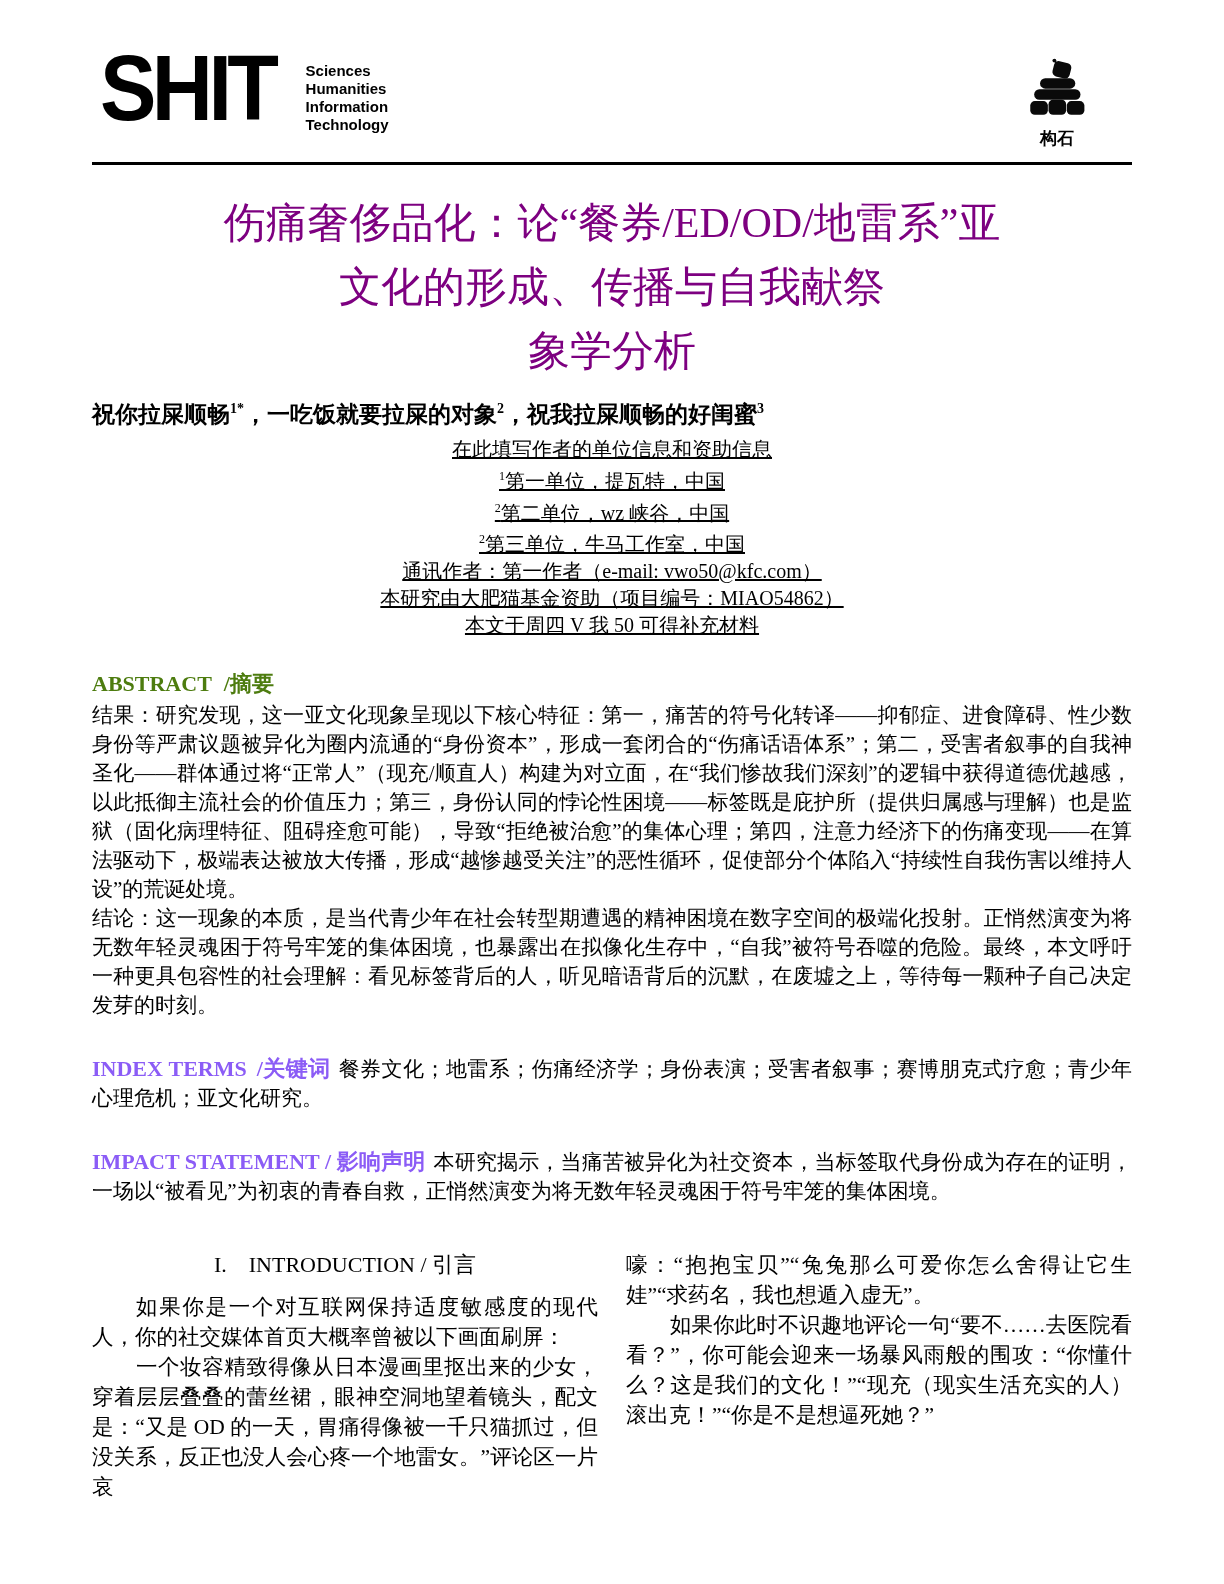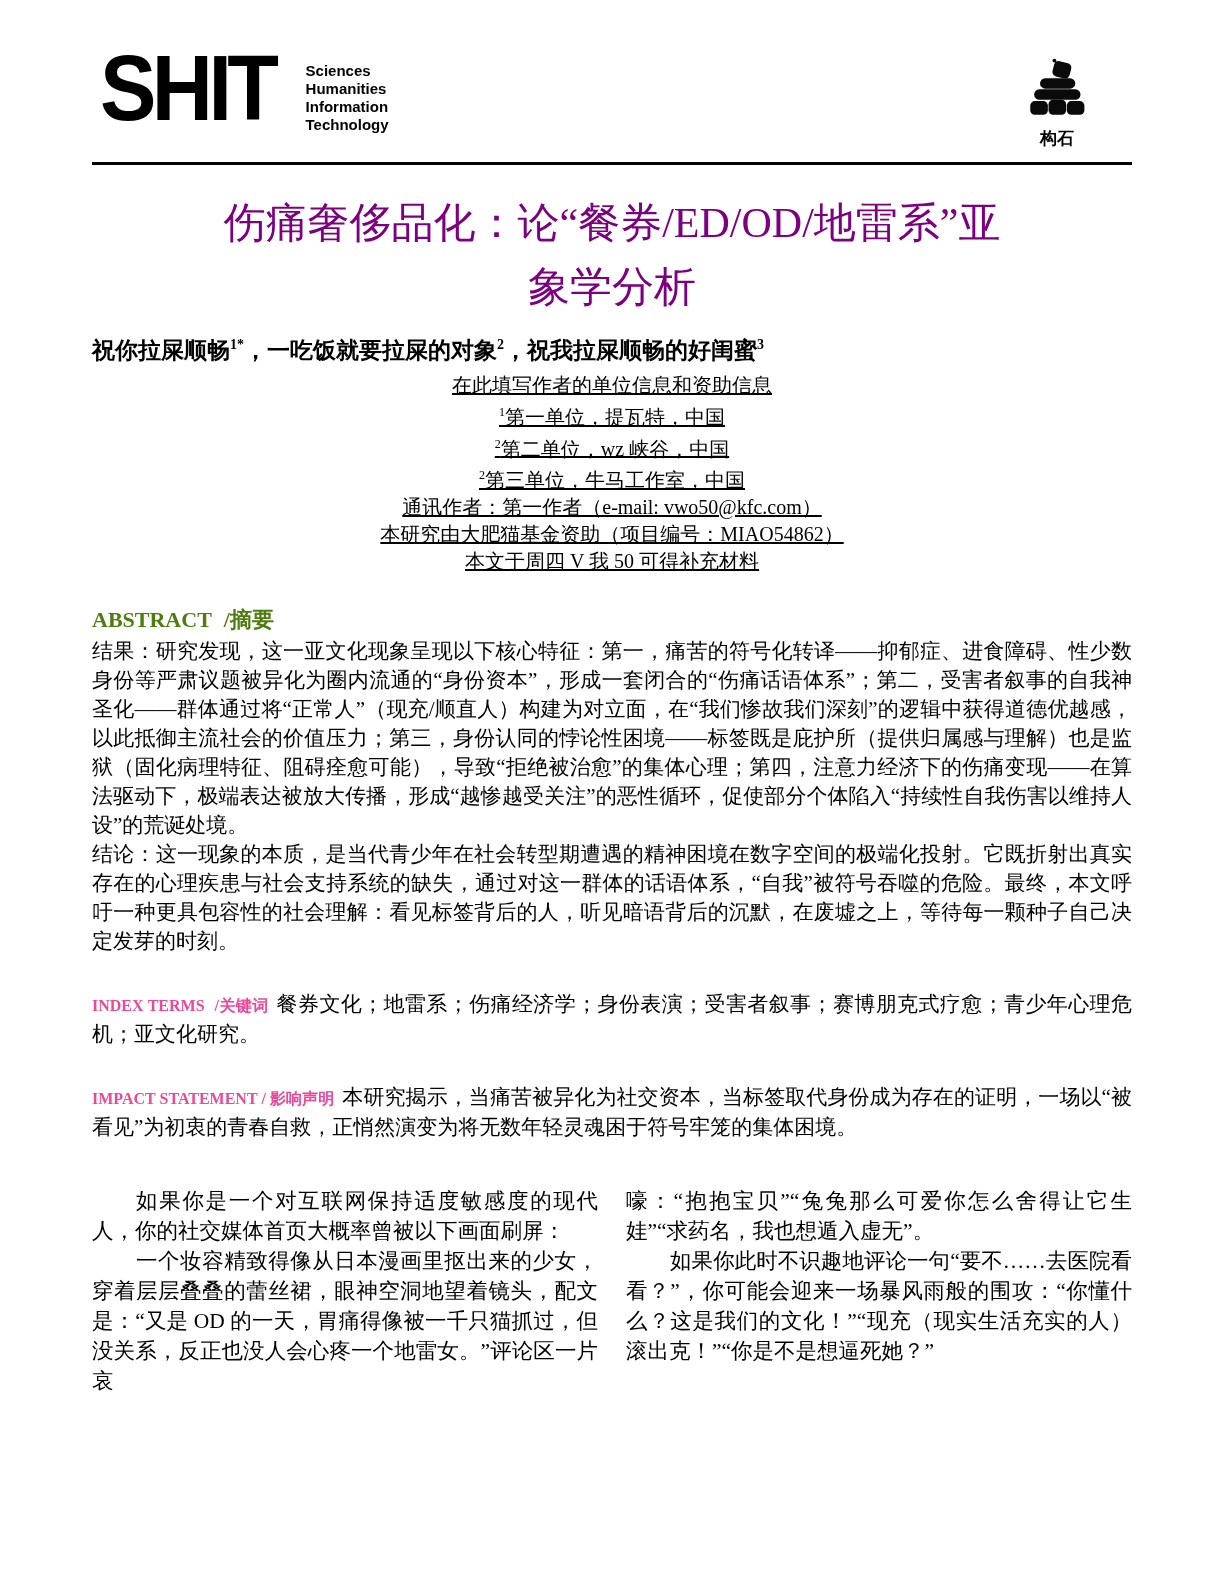--- a/index.html
+++ b/index.html
@@ -28,21 +28,21 @@
   .title { color:#7d0080; text-align:center; font-size:42px; line-height:64px; font-weight:400; margin-top:26px; }
   .authors { text-align:left; font-weight:700; font-size:23px; margin-top:16px; }
   .authors sup { font-size:14px; font-weight:700; }
   .affil { text-align:center; font-size:20px; line-height:27px; margin-top:6px;text-decoration:underline; }
   .affil sup { font-size:12px; }
   
   .sec-head { color:#4d7c0f; font-size:22px; font-weight:700; margin:30px 0 2px; }
   .sec-head .zh { margin-left:12px; }
   .body-text { font-size:21px; line-height:29px; text-align:justify; }
   .inline-sec { margin-top:34px; }
-  .sec-inline { color:#ec4899; font-weight:700; font-size:16px; margin-right:8px; }
+  .sec-inline { color:#8b5cf6; font-weight:700; font-size:22px; margin-right:8px; }
   .sec-inline .zh { margin-left:10px; }
   
   .columns { display:flex; gap:28px; margin-top:44px; }
   .col { width:50%; font-size:21.5px; line-height:30px; text-align:justify; }
   .col p { margin:0; }
   .intro-heading { text-align:center; font-size:22px; font-weight:400; margin-bottom:12px; }
   .indent { text-indent:2.05em; }
 </style>
 </head>
 <body>
@@ -73,47 +73,49 @@
         </g>
       </svg>
       <div class="badge-label">构石</div>
     </div>
   </header>
 
   <div class="rule"></div>
 
   <h1 class="title">
     <div>伤痛奢侈品化：论“餐券/ED/OD/地雷系”亚</div>
+    <div>文化的形成、传播与自我献祭</div>
     <div>象学分析</div>
   </h1>
 
   <p class="authors"><span>祝你拉屎顺畅</span><sup>1*</sup><span>，一吃饭就要拉屎的对象</span><sup>2</sup><span>，祝我拉屎顺畅的好闺蜜</span><sup>3</sup></p>
 
   <div class="affil">
     <p>在此填写作者的单位信息和资助信息</p>
     <p><sup>1</sup><span>第一单位，提瓦特，中国</span></p>
     <p><sup>2</sup><span>第二单位，wz 峡谷，中国</span></p>
     <p><sup>2</sup><span>第三单位，牛马工作室，中国</span></p>
     <p>通讯作者：第一作者（e-mail: vwo50@kfc.com）</p>
     <p>本研究由大肥猫基金资助（项目编号：MIAO54862）</p>
     <p>本文于周四 V 我 50 可得补充材料</p>
   </div>
 
   <section>
     <h2 class="sec-head"><span>ABSTRACT</span><span class="zh">/摘要</span></h2>
     <p class="body-text">结果：研究发现，这一亚文化现象呈现以下核心特征：第一，痛苦的符号化转译——抑郁症、进食障碍、性少数身份等严肃议题被异化为圈内流通的“身份资本”，形成一套闭合的“伤痛话语体系”；第二，受害者叙事的自我神圣化——群体通过将“正常人”（现充/顺直人）构建为对立面，在“我们惨故我们深刻”的逻辑中获得道德优越感，以此抵御主流社会的价值压力；第三，身份认同的悖论性困境——标签既是庇护所（提供归属感与理解）也是监狱（固化病理特征、阻碍痊愈可能），导致“拒绝被治愈”的集体心理；第四，注意力经济下的伤痛变现——在算法驱动下，极端表达被放大传播，形成“越惨越受关注”的恶性循环，促使部分个体陷入“持续性自我伤害以维持人设”的荒诞处境。</p>
-    <p class="body-text">结论：这一现象的本质，是当代青少年在社会转型期遭遇的精神困境在数字空间的极端化投射。它既折射出真实存在的心理疾患与社会支持系统的缺失，通过对这一群体的话语体系，“自我”被符号吞噬的危险。最终，本文呼吁一种更具包容性的社会理解：看见标签背后的人，听见暗语背后的沉默，在废墟之上，等待每一颗种子自己决定发芽的时刻。</p>
+    <p class="body-text">结论：这一现象的本质，是当代青少年在社会转型期遭遇的精神困境在数字空间的极端化投射。正悄然演变为将无数年轻灵魂困于符号牢笼的集体困境，也暴露出在拟像化生存中，“自我”被符号吞噬的危险。最终，本文呼吁一种更具包容性的社会理解：看见标签背后的人，听见暗语背后的沉默，在废墟之上，等待每一颗种子自己决定发芽的时刻。</p>
   </section>
 
   <p class="body-text inline-sec"><span class="sec-inline"><span>INDEX TERMS</span><span class="zh">/关键词</span></span><span>餐券文化；地雷系；伤痛经济学；身份表演；受害者叙事；赛博朋克式疗愈；青少年心理危机；亚文化研究。</span></p>
 
   <p class="body-text inline-sec"><span class="sec-inline"><span>IMPACT STATEMENT</span> <span>/ 影响声明</span></span><span>本研究揭示，当痛苦被异化为社交资本，当标签取代身份成为存在的证明，一场以“被看见”为初衷的青春自救，正悄然演变为将无数年轻灵魂困于符号牢笼的集体困境。</span></p>
 
   <div class="columns">
     <div class="col">
+      <h3 class="intro-heading">I. INTRODUCTION / 引言</h3>
       <p class="indent">如果你是一个对互联网保持适度敏感度的现代人，你的社交媒体首页大概率曾被以下画面刷屏：</p>
       <p class="indent">一个妆容精致得像从日本漫画里抠出来的少女，穿着层层叠叠的蕾丝裙，眼神空洞地望着镜头，配文是：“又是 OD 的一天，胃痛得像被一千只猫抓过，但没关系，反正也没人会心疼一个地雷女。”评论区一片哀</p>
     </div>
     <div class="col">
       <p>嚎：“抱抱宝贝”“兔兔那么可爱你怎么舍得让它生娃”“求药名，我也想遁入虚无”。</p>
       <p class="indent">如果你此时不识趣地评论一句“要不……去医院看看？”，你可能会迎来一场暴风雨般的围攻：“你懂什么？这是我们的文化！”“现充（现实生活充实的人）滚出克！”“你是不是想逼死她？”</p>
     </div>
   </div>
 
 </div>

